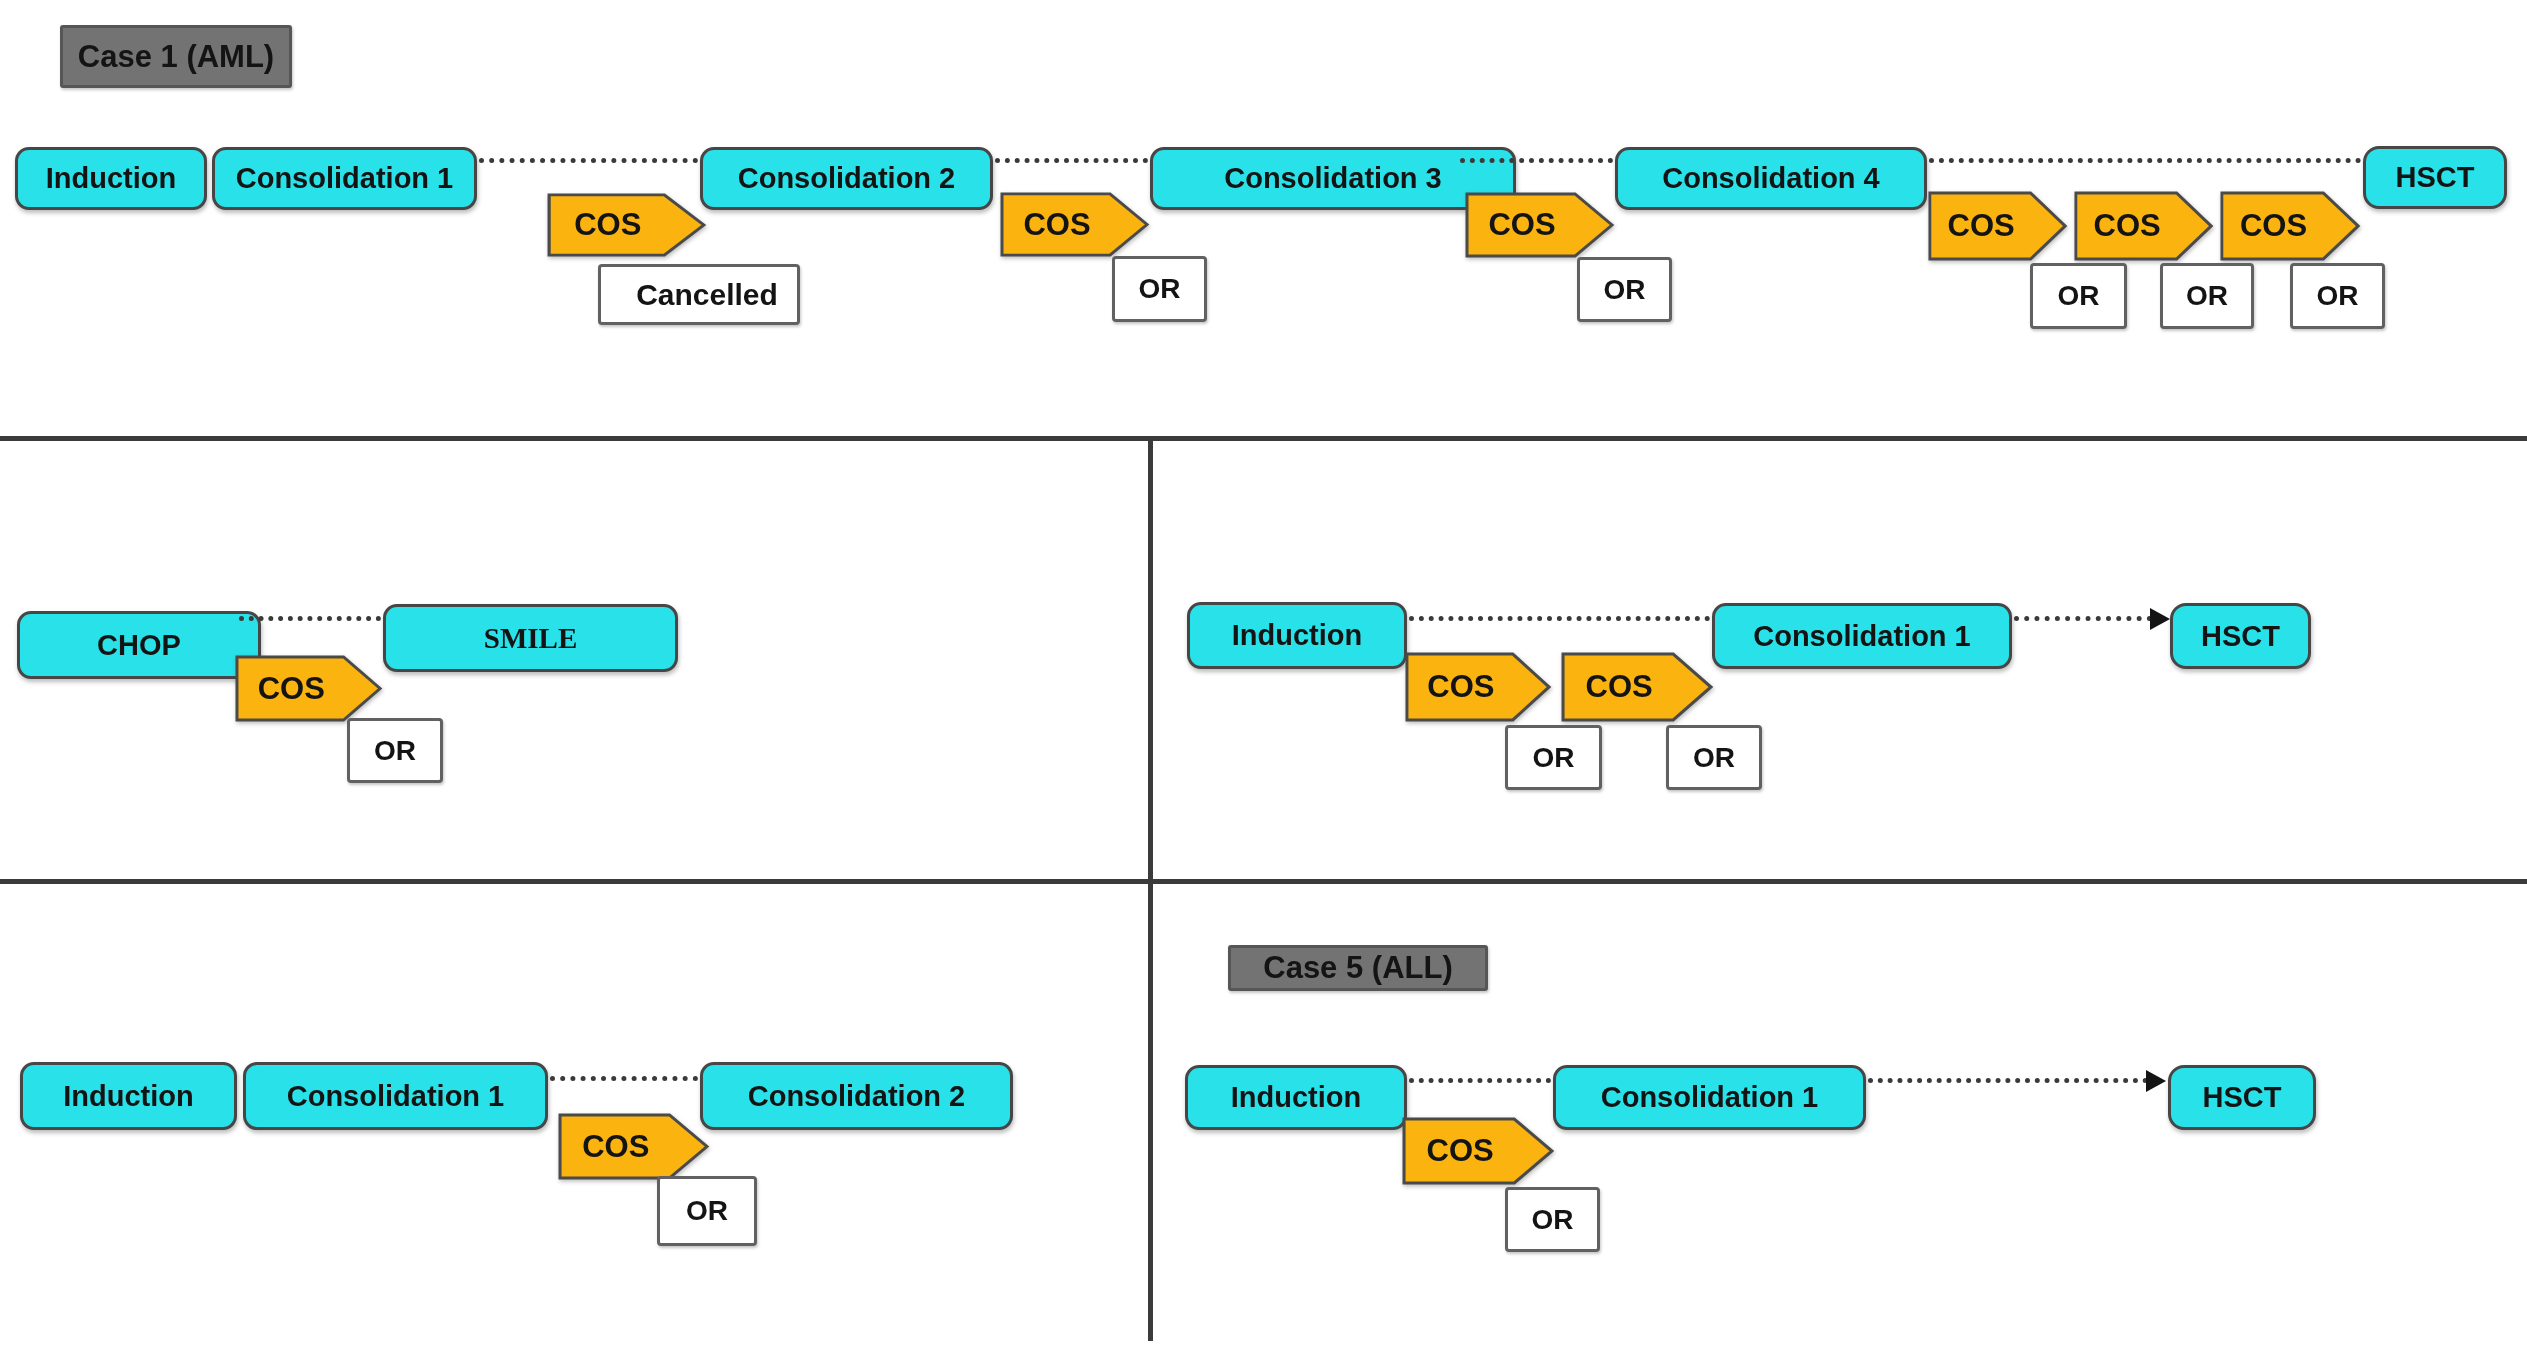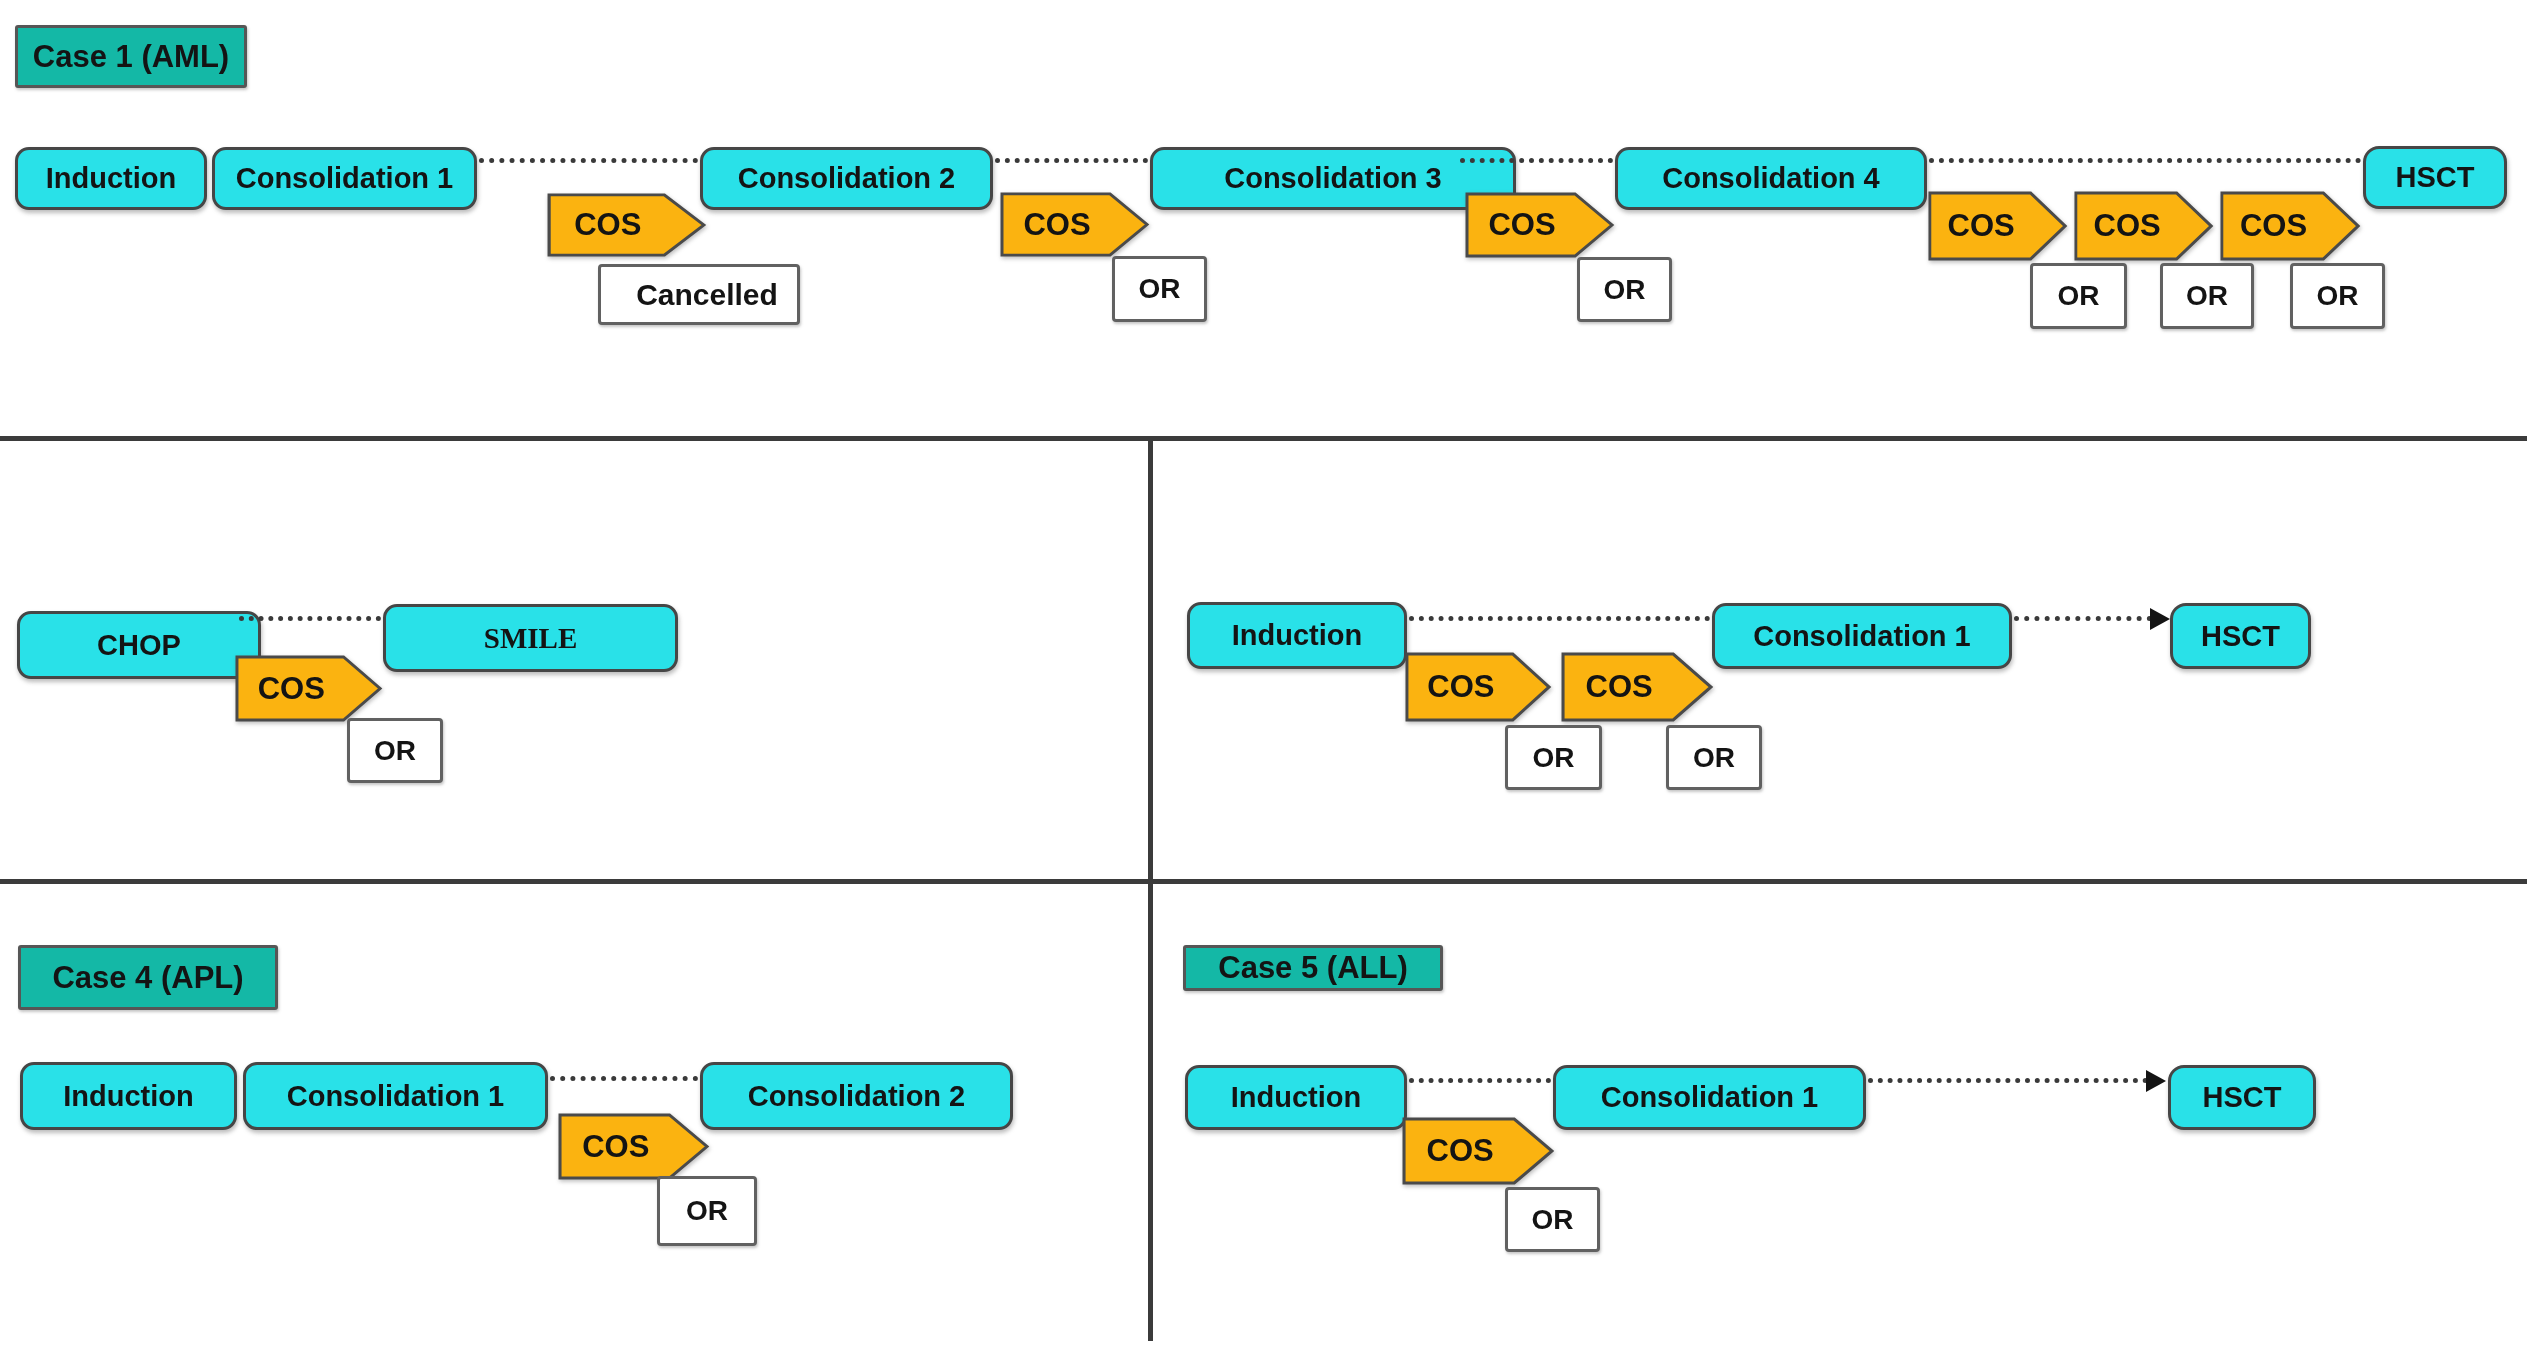--- a/index.html
+++ b/index.html
@@ -1,24 +1,24 @@
 <!DOCTYPE html>
 <html><head>
 <meta charset="utf-8">
 <style>
   html,body{margin:0;padding:0;background:#ffffff;}
   #stage{
     position:relative;width:2527px;height:1367px;background:#ffffff;overflow:hidden;
     font-family:"Liberation Sans","DejaVu Sans",sans-serif;color:#141414;
   }
   .case-label{
-    position:absolute;background:#14b8a6;border:3px solid #565656;border-radius:3px;
+    position:absolute;background:#737373;border:3px solid #565656;border-radius:3px;
     display:flex;align-items:center;justify-content:center;
     font-size:31px;font-weight:700;box-shadow:1px 2px 3px rgba(90,90,90,.35);
-    box-sizing:border-box;white-space:nowrap;
+    box-sizing:border-box;white-space:nowrap;margin-left:45px;
   }
   .phase{
     position:absolute;background:#29e1e8;border:3px solid #464646;border-radius:14px;
     display:flex;align-items:center;justify-content:center;
     font-size:29px;font-weight:700;box-shadow:1px 3px 4px rgba(90,90,90,.4);
     box-sizing:border-box;white-space:nowrap;margin-top:17px;
   }
   .dotline{position:absolute;height:0;border-top:5px dotted #3a3a3a;}
   .arrowhead{position:absolute;width:0;height:0;
     border-top:11px solid transparent;border-bottom:11px solid transparent;
@@ -134,21 +134,20 @@
   </div>
   <div class="cos" style="left:1561px;top:652px;width:153px;height:70px;">
     <svg viewBox="0 0 150 68" preserveAspectRatio="none">
       <polygon points="2,2 110,2 147,34 110,66 2,66" fill="#fbb310" stroke="#4a4a4a" stroke-width="3"></polygon>
     </svg>
     <span class="cos-text">COS</span>
   </div>
   <div class="outcome" style="left:1505px;top:725px;width:97px;height:65px;">OR</div>
   <div class="outcome" style="left:1666px;top:725px;width:96px;height:65px;">OR</div>
 
-  <div class="case-label" style="left:18px;top:945px;width:260px;height:65px;">Case 4 (APL)</div>
 
   <div class="phase" style="left:20px;top:1045px;width:217px;height:68px;">Induction</div>
   <div class="phase" style="left:243px;top:1045px;width:305px;height:68px;">Consolidation 1</div>
   <div class="dotline" style="left:550px;top:1076px;width:148px;"></div>
   <div class="phase" style="left:700px;top:1045px;width:313px;height:68px;">Consolidation 2</div>
 
   <div class="cos" style="left:558px;top:1113px;width:152px;height:67px;">
     <svg viewBox="0 0 150 68" preserveAspectRatio="none">
       <polygon points="2,2 110,2 147,34 110,66 2,66" fill="#fbb310" stroke="#4a4a4a" stroke-width="3"></polygon>
     </svg>

